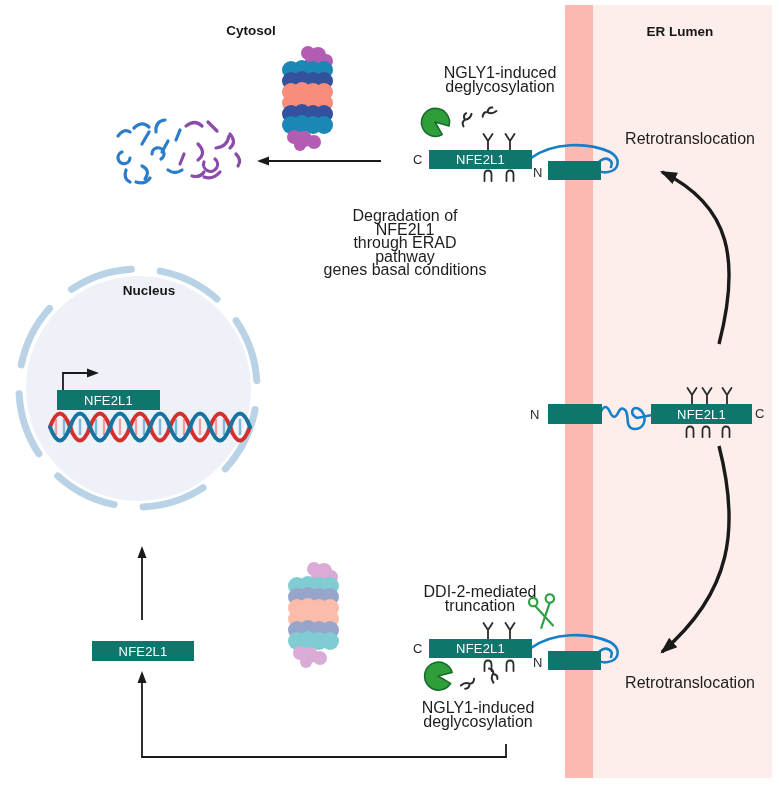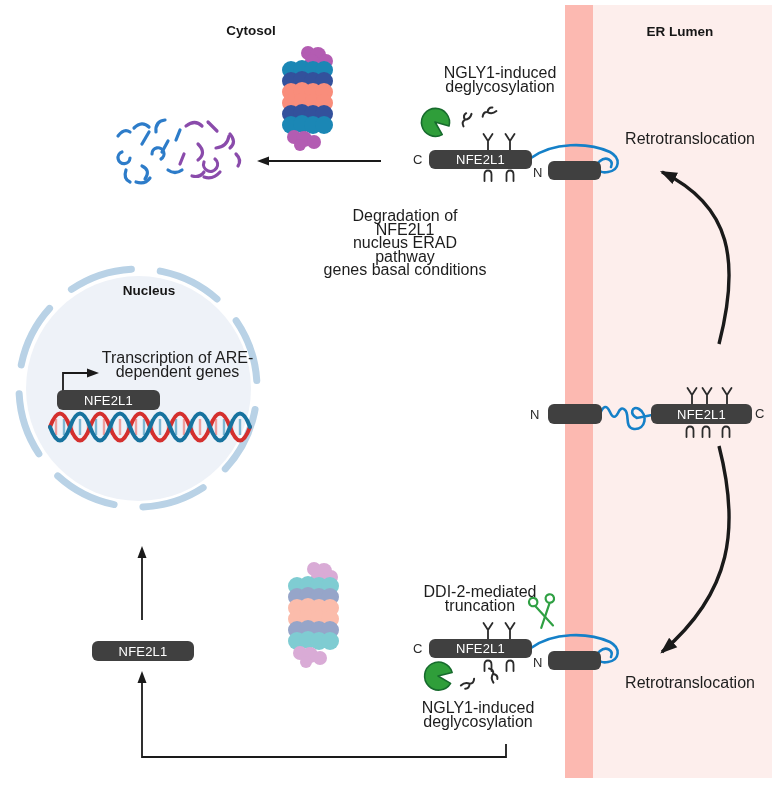--- a/index.html
+++ b/index.html
@@ -3,21 +3,21 @@
 <meta charset="utf-8">
 <style>
   html,body{margin:0;padding:0;background:#fff;}
   #stage{
     position:relative;width:779px;height:789px;background:#ffffff;overflow:hidden;
     font-family:"Liberation Sans","DejaVu Sans",sans-serif;color:#1d1d1d;
   }
   .lbl{position:absolute;text-align:center;font-size:16px;line-height:13.5px;color:#1d1d1d;z-index:6;}
   .lbl.bold{font-weight:700;font-size:13.5px;color:#161616;}
   .bar{
-    position:absolute;background:#404040;border-radius:6px;z-index:5;
+    position:absolute;background:#0f766e;border-radius:0;z-index:5;
     display:flex;align-items:center;justify-content:center;
     color:#fff;font-size:13px;font-weight:500;letter-spacing:.2px;
   }
   .term{position:absolute;font-size:13px;font-weight:500;color:#2a2a2a;z-index:6;}
   .region{position:absolute;z-index:1;}
   svg.overlay{position:absolute;left:0;top:0;z-index:3;pointer-events:none;}
   svg.mol{position:absolute;z-index:4;overflow:visible;}
   .nucleus-fill{position:absolute;left:26px;top:276px;width:225px;height:225px;border-radius:50%;background:#eef2f8;z-index:1;}
 </style>
 </head>
@@ -135,21 +135,21 @@
         <path d="M118,24 q7,8 0,14"></path>
       <path d="M92,52 a7,7 0 1 0 11,-3"></path>
         <path d="M72,44 l-4,10"></path>
         <path d="M124,44 q6,6 2,12"></path>
       <path d="M80,66 q8,2 12,-4"></path>
     </g>
   </svg>
 
   <div class="lbl" style="left:322px;top:209px;width:166px;">
     <div>Degradation of NFE2L1</div>
-    <div>nucleus ERAD pathway</div>
+    <div>through ERAD pathway</div>
     <div>genes basal conditions</div>
   </div>
 
   <div class="lbl" style="left:438px;top:66px;width:124px;">
     <div>NGLY1-induced</div>
     <div>deglycosylation</div>
   </div>
 
   <svg class="mol" style="left:420px;top:107px;" width="30" height="30" viewBox="0 0 30 30">
     <path d="M15,15 L28.5,9.5 A14,14 0 1 0 28.5,20.5 Z" fill="#2f9e3a" stroke="#176b2d" stroke-width="1.6" stroke-linejoin="round" transform="rotate(38 15 15)"></path>
@@ -204,24 +204,20 @@
   <svg class="mol" style="left:684px;top:425px;" width="12" height="13" viewBox="0 0 12 13">
     <path d="M2.5,12 L2.5,5.5 Q2.5,1.5 6,1.5 Q9.5,1.5 9.5,5.5 L9.5,12" fill="none" stroke="#2b2b2b" stroke-width="1.8" stroke-linecap="round"></path>
   </svg>
   <svg class="mol" style="left:700px;top:425px;" width="12" height="13" viewBox="0 0 12 13">
     <path d="M2.5,12 L2.5,5.5 Q2.5,1.5 6,1.5 Q9.5,1.5 9.5,5.5 L9.5,12" fill="none" stroke="#2b2b2b" stroke-width="1.8" stroke-linecap="round"></path>
   </svg>
   <svg class="mol" style="left:720px;top:425px;" width="12" height="13" viewBox="0 0 12 13">
     <path d="M2.5,12 L2.5,5.5 Q2.5,1.5 6,1.5 Q9.5,1.5 9.5,5.5 L9.5,12" fill="none" stroke="#2b2b2b" stroke-width="1.8" stroke-linecap="round"></path>
   </svg>
 
-  <div class="lbl" style="left:100px;top:351px;width:155px;">
-    <div>Transcription of ARE-</div>
-    <div>dependent genes</div>
-  </div>
   <div class="bar" style="left:57px;top:390px;width:103px;height:20px;">NFE2L1</div>
   <svg class="mol" style="left:48px;top:410px;" width="204" height="34" viewBox="0 0 204 34">
     <g stroke-width="2.4">
       <line x1="8" y1="9" x2="8" y2="25" stroke="#ef9f9e"></line>
         <line x1="16" y1="9" x2="16" y2="25" stroke="#7fb8d4"></line>
       <line x1="24" y1="9" x2="24" y2="25" stroke="#ef9f9e"></line>
         <line x1="32" y1="9" x2="32" y2="25" stroke="#7fb8d4"></line>
       <line x1="40" y1="9" x2="40" y2="25" stroke="#ef9f9e"></line>
         <line x1="48" y1="9" x2="48" y2="25" stroke="#7fb8d4"></line>
       <line x1="56" y1="9" x2="56" y2="25" stroke="#ef9f9e"></line>

